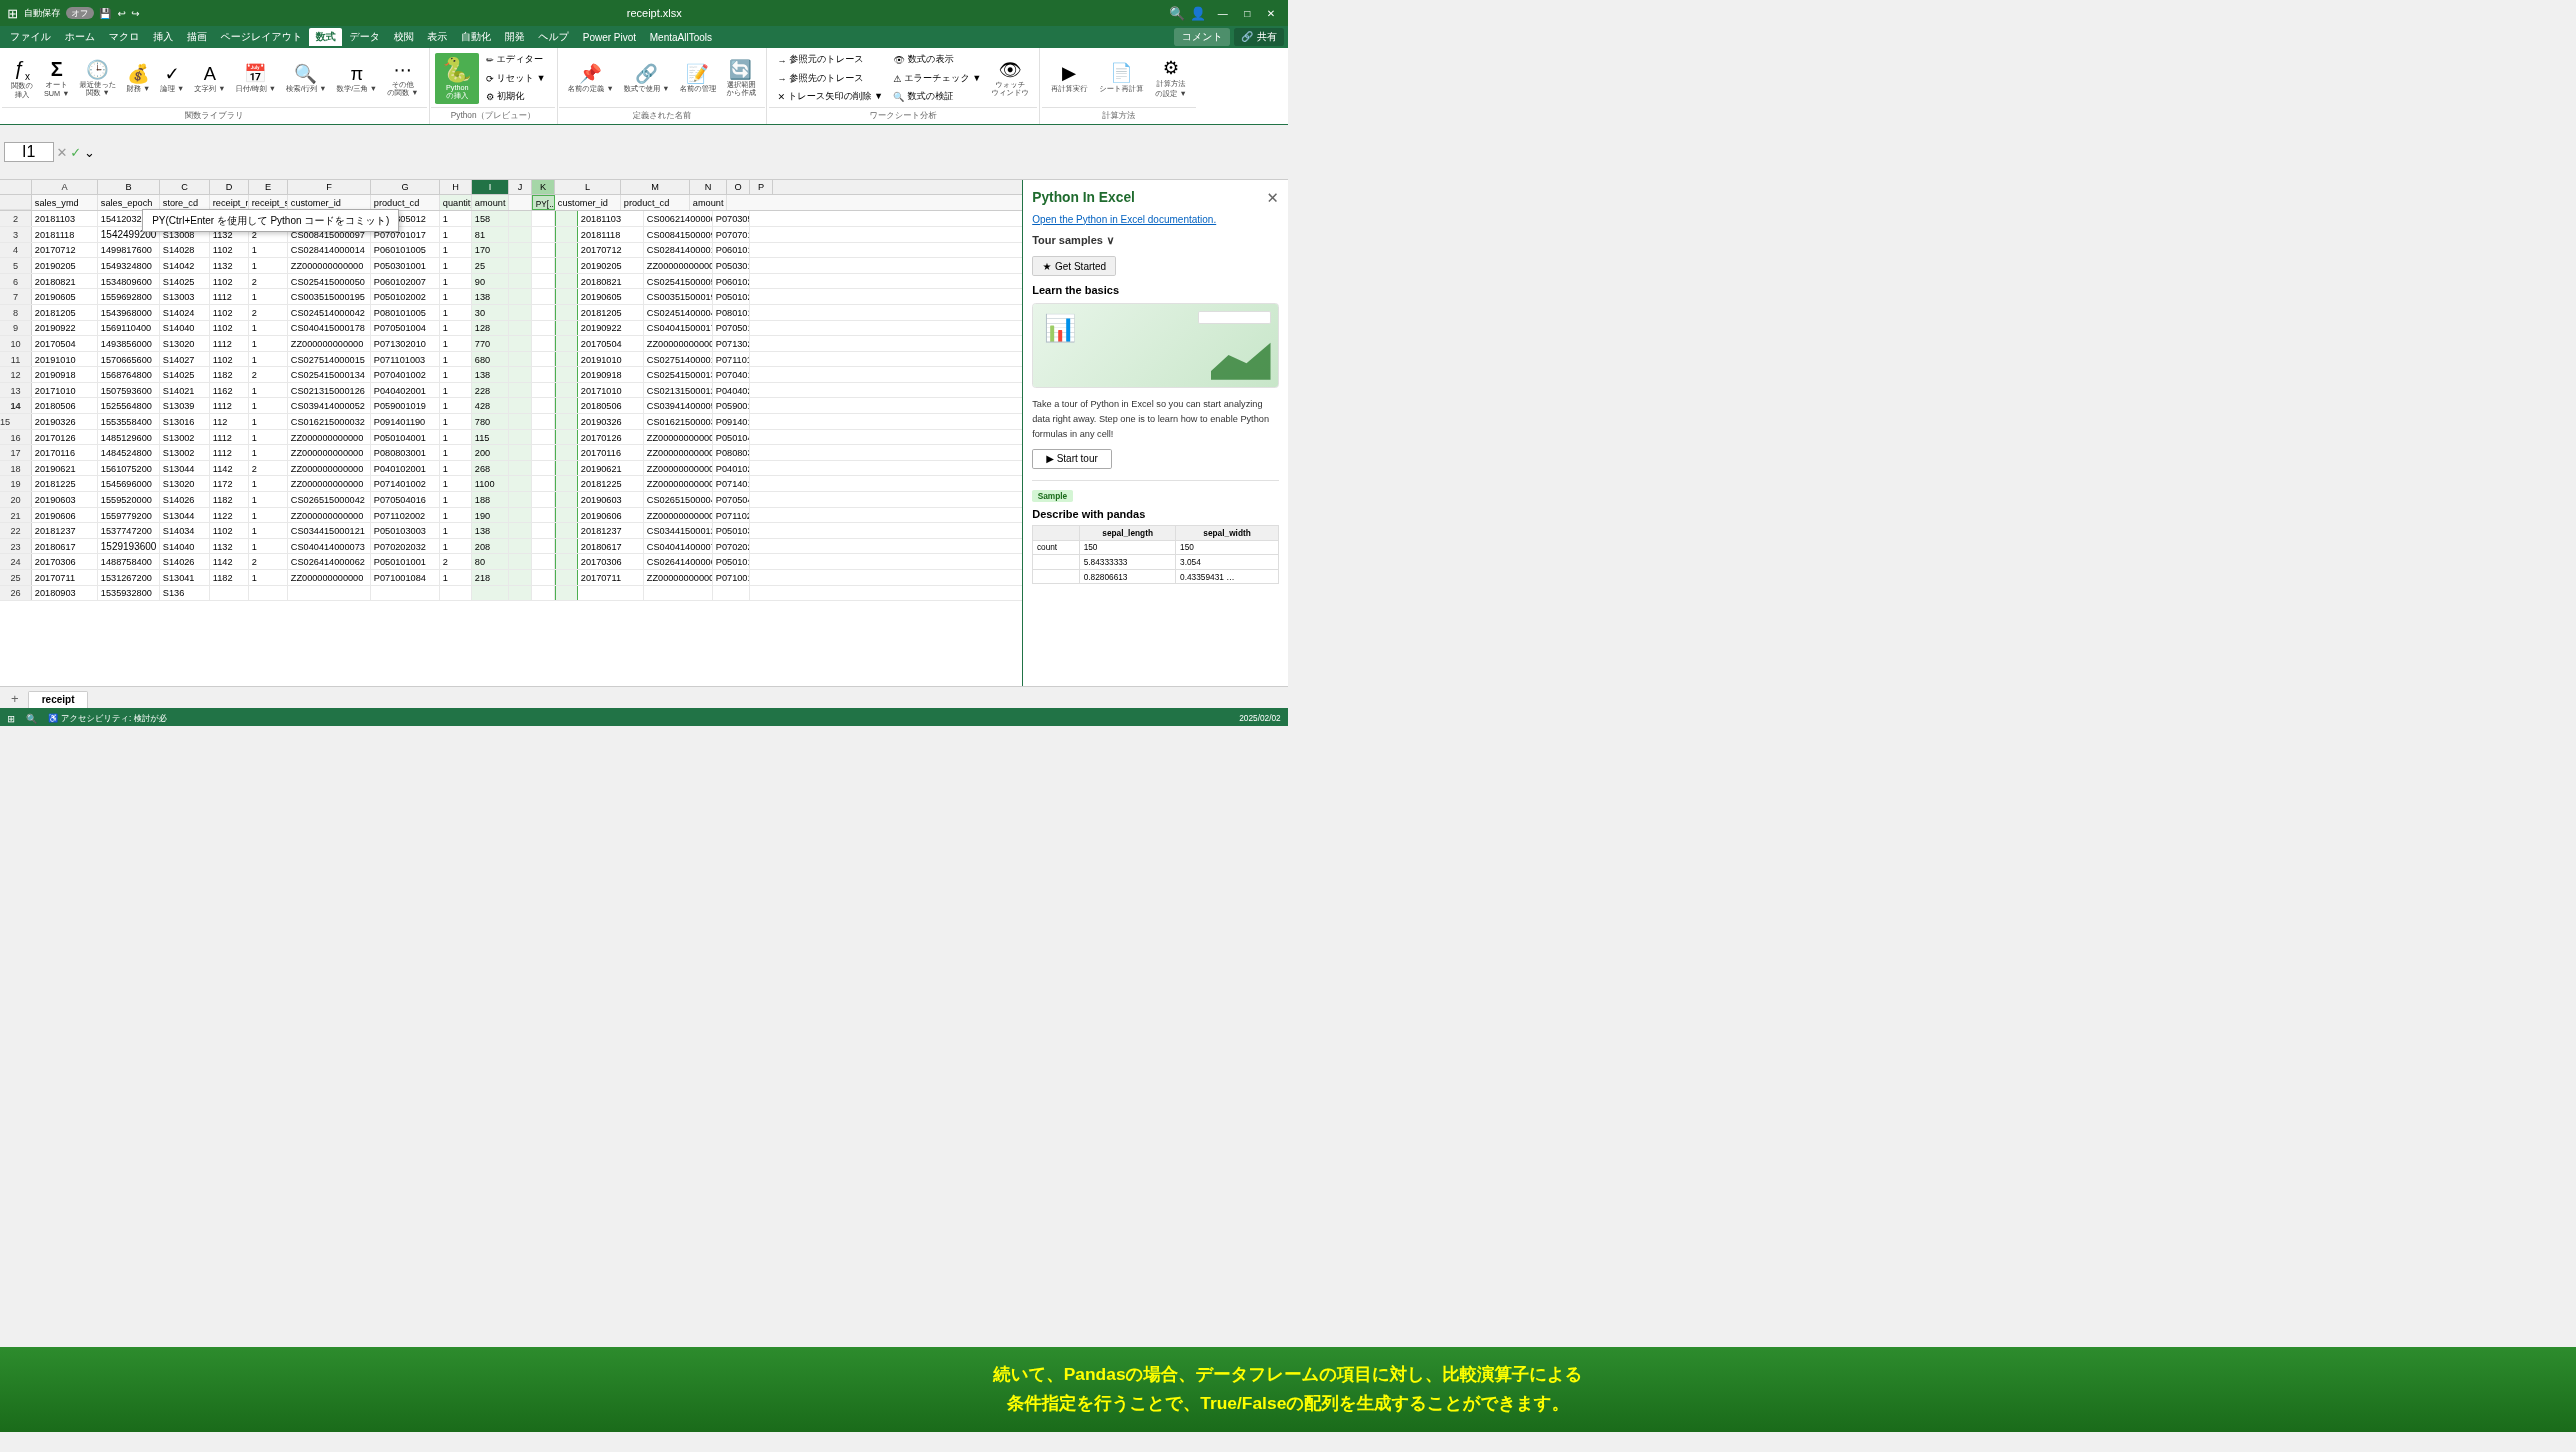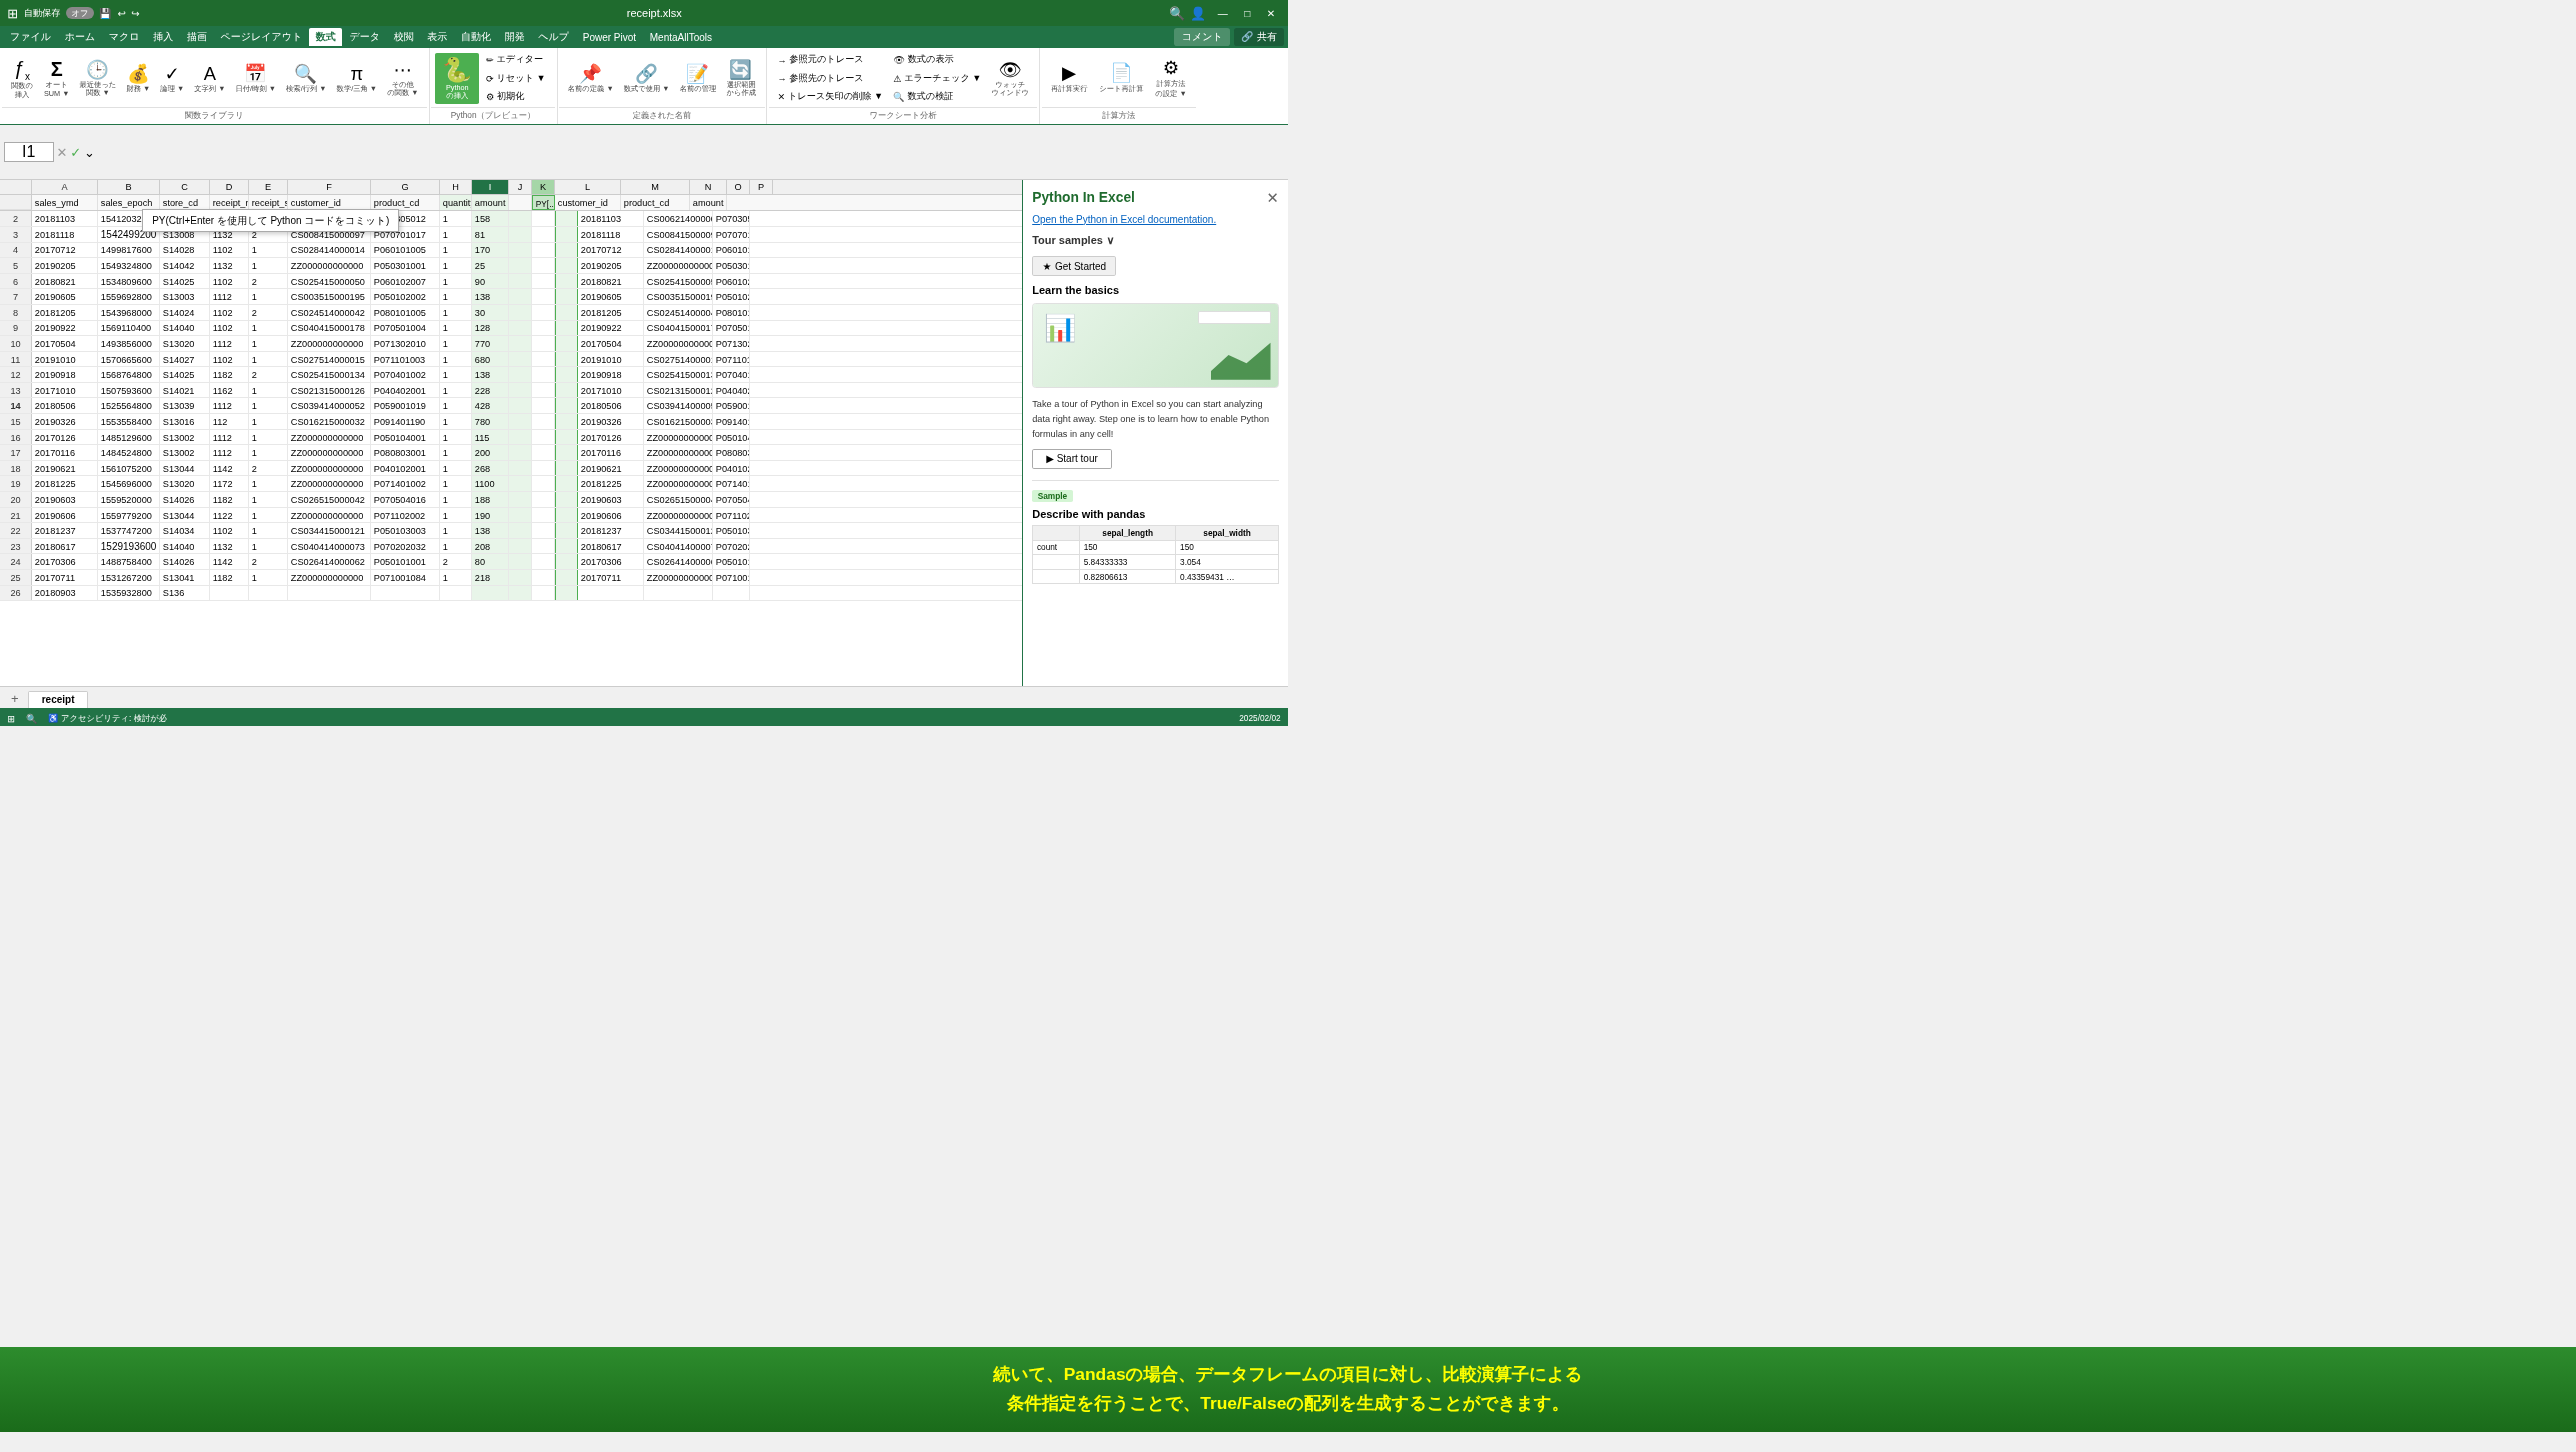--- a/index.html
+++ b/index.html
@@ -502,21 +502,21 @@
           <div style="width: 32px; border-right: 0.9px solid rgb(232, 232, 232); padding: 0.9px 2.8px; font-size: 9.2px; overflow: hidden; white-space: nowrap; flex-shrink: 0; line-height: 14.7px;">1</div>
           <div style="width: 37px; border-right: 0.9px solid rgb(232, 232, 232); padding: 0.9px 2.8px; font-size: 9.2px; overflow: hidden; white-space: nowrap; flex-shrink: 0; line-height: 14.7px; background: rgb(232, 245, 233);">428</div>
           <div style="width: 23px; border-right: 0.9px solid rgb(232, 232, 232); padding: 0.9px 2.8px; font-size: 9.2px; overflow: hidden; white-space: nowrap; flex-shrink: 0; line-height: 14.7px; background: rgb(232, 245, 233);"></div>
           <div style="width: 23px; border-right: 0.9px solid rgb(232, 232, 232); padding: 0.9px 2.8px; font-size: 9.2px; flex-shrink: 0; line-height: 14.7px;"></div>
           <div style="width: 23px; border-right: 0.9px solid rgb(76, 175, 80); border-left: 0.9px solid rgb(76, 175, 80); padding: 0.9px 2.8px; font-size: 9.2px; overflow: hidden; flex-shrink: 0; line-height: 14.7px; background: rgb(232, 245, 233);"></div>
           <div style="width: 66px; border-right: 0.9px solid rgb(232, 232, 232); padding: 0.9px 2.8px; font-size: 9.2px; overflow: hidden; white-space: nowrap; flex-shrink: 0; line-height: 14.7px;">20180506</div>
           <div style="width: 69px; border-right: 0.9px solid rgb(232, 232, 232); padding: 0.9px 2.8px; font-size: 9.2px; overflow: hidden; white-space: nowrap; flex-shrink: 0; line-height: 14.7px;">CS039414000052</div>
           <div style="width: 37px; border-right: 0.9px solid rgb(232, 232, 232); padding: 0.9px 2.8px; font-size: 9.2px; overflow: hidden; white-space: nowrap; flex-shrink: 0; line-height: 14.7px;">P059001019</div>
         </div>
         <div style="display: flex; border-bottom: 0.9px solid rgb(232, 232, 232); height: 15.6px;">
-          <div style="width: 32px; border-right: 0.9px solid rgb(204, 204, 204); text-align: center; padding: 0.9px 0px; font-size: 9.2px; color: rgb(51, 51, 51); background: rgb(240, 240, 240); flex-shrink: 0; line-height: 14.7px;">15</div>
+          <div style="width: 32px; border-right: 0.9px solid rgb(204, 204, 204); text-align: left; padding: 0.9px 0px; font-size: 9.2px; color: rgb(51, 51, 51); background: rgb(240, 240, 240); flex-shrink: 0; line-height: 14.7px;">15</div>
           <div style="width: 66px; border-right: 0.9px solid rgb(232, 232, 232); padding: 0.9px 2.8px; font-size: 9.2px; overflow: hidden; white-space: nowrap; flex-shrink: 0; line-height: 14.7px;">20190326</div>
           <div style="width: 62px; border-right: 0.9px solid rgb(232, 232, 232); padding: 0.9px 2.8px; font-size: 9.2px; overflow: hidden; white-space: nowrap; flex-shrink: 0; line-height: 14.7px;">1553558400</div>
           <div style="width: 50px; border-right: 0.9px solid rgb(232, 232, 232); padding: 0.9px 2.8px; font-size: 9.2px; overflow: hidden; white-space: nowrap; flex-shrink: 0; line-height: 14.7px;">S13016</div>
           <div style="width: 39px; border-right: 0.9px solid rgb(232, 232, 232); padding: 0.9px 2.8px; font-size: 9.2px; overflow: hidden; white-space: nowrap; flex-shrink: 0; line-height: 14.7px;">112</div>
           <div style="width: 39px; border-right: 0.9px solid rgb(232, 232, 232); padding: 0.9px 2.8px; font-size: 9.2px; overflow: hidden; white-space: nowrap; flex-shrink: 0; line-height: 14.7px;">1</div>
           <div style="width: 83px; border-right: 0.9px solid rgb(232, 232, 232); padding: 0.9px 2.8px; font-size: 9.2px; overflow: hidden; white-space: nowrap; flex-shrink: 0; line-height: 14.7px;">CS016215000032</div>
           <div style="width: 69px; border-right: 0.9px solid rgb(232, 232, 232); padding: 0.9px 2.8px; font-size: 9.2px; overflow: hidden; white-space: nowrap; flex-shrink: 0; line-height: 14.7px;">P091401190</div>
           <div style="width: 32px; border-right: 0.9px solid rgb(232, 232, 232); padding: 0.9px 2.8px; font-size: 9.2px; overflow: hidden; white-space: nowrap; flex-shrink: 0; line-height: 14.7px;">1</div>
           <div style="width: 37px; border-right: 0.9px solid rgb(232, 232, 232); padding: 0.9px 2.8px; font-size: 9.2px; overflow: hidden; white-space: nowrap; flex-shrink: 0; line-height: 14.7px; background: rgb(232, 245, 233);">780</div>
           <div style="width: 23px; border-right: 0.9px solid rgb(232, 232, 232); padding: 0.9px 2.8px; font-size: 9.2px; overflow: hidden; white-space: nowrap; flex-shrink: 0; line-height: 14.7px; background: rgb(232, 245, 233);"></div>

